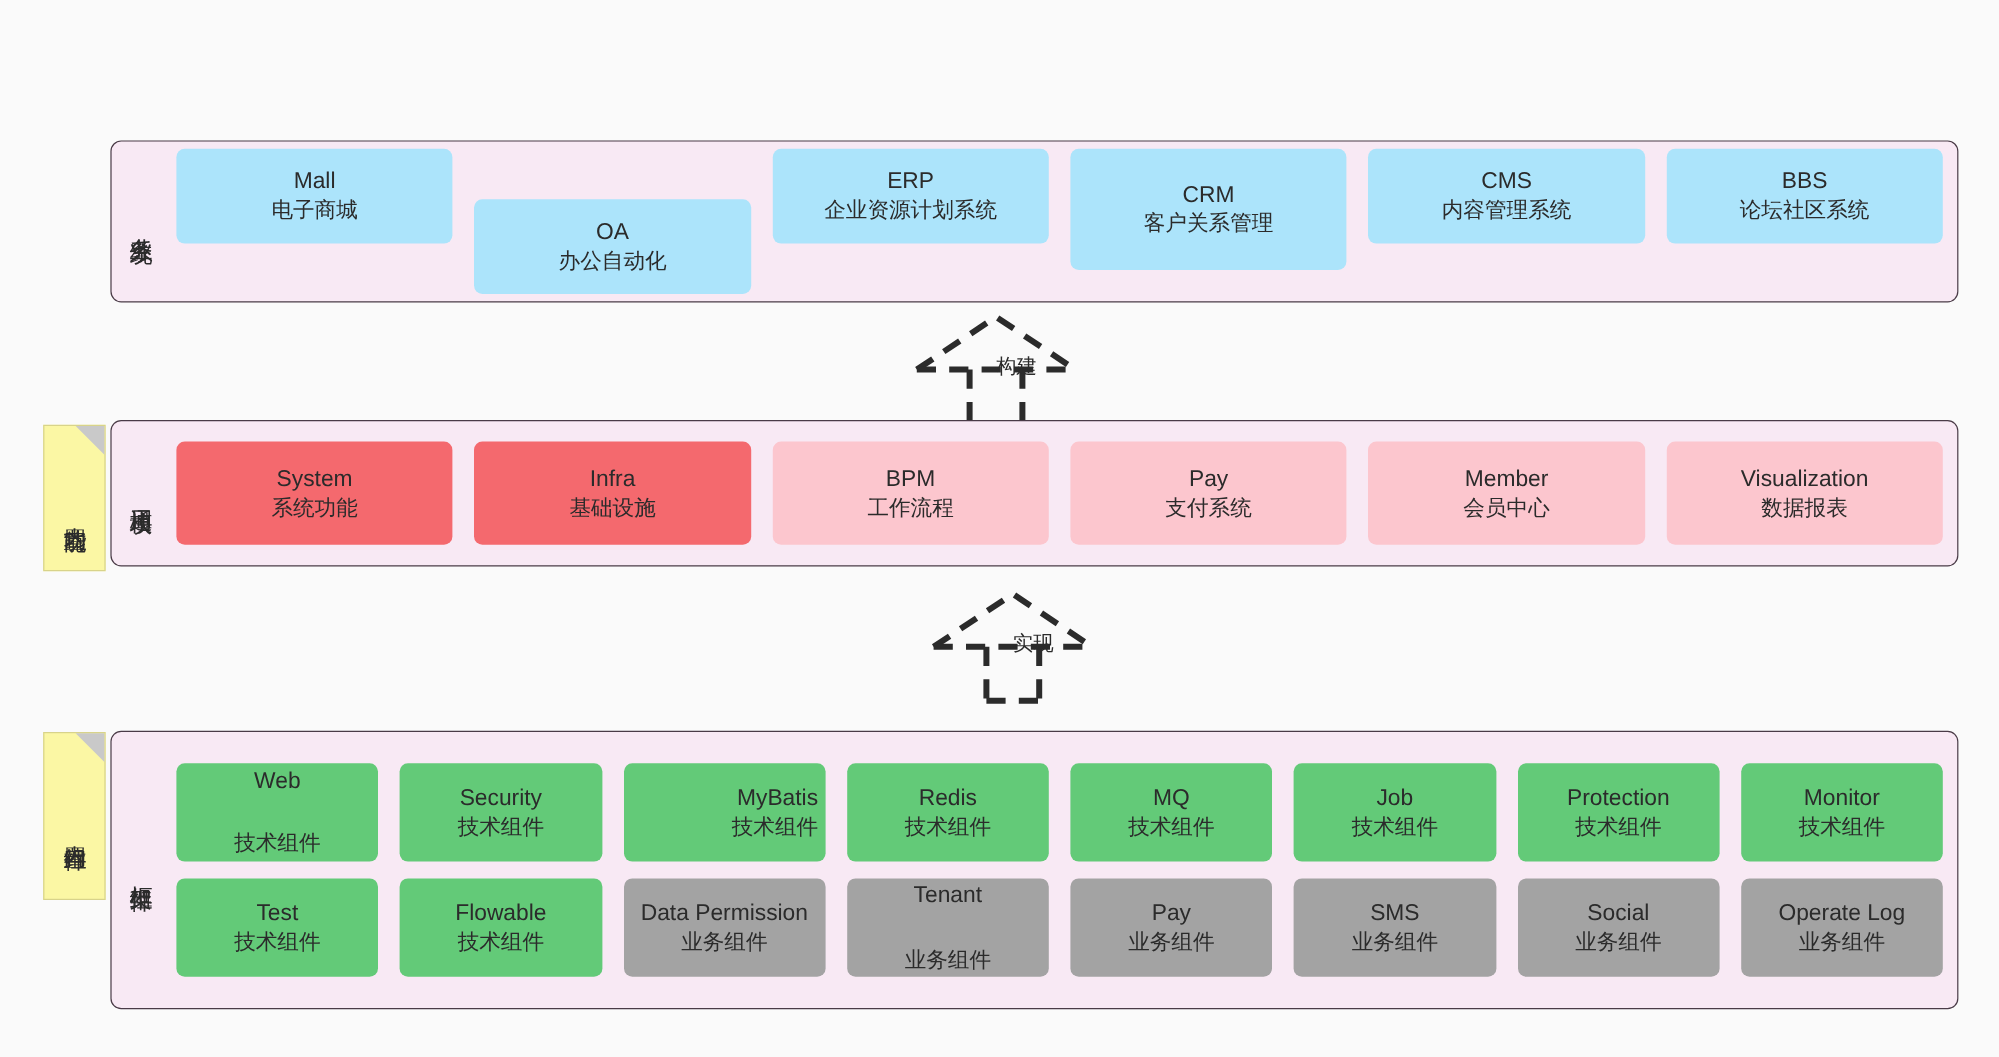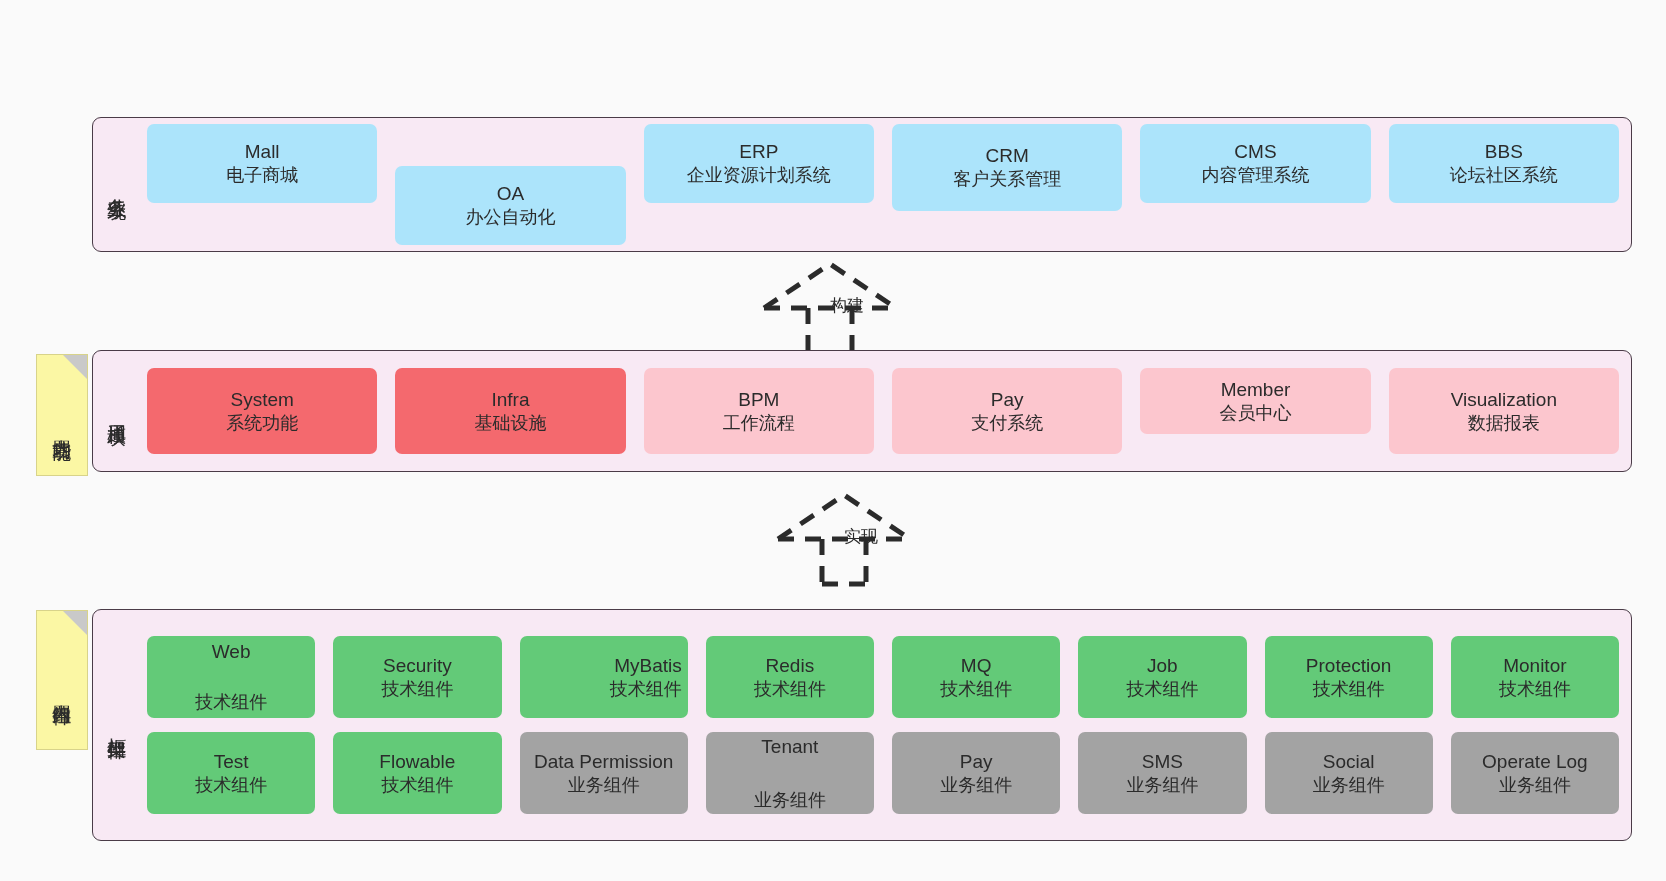--- a/index.html
+++ b/index.html
@@ -143,21 +143,21 @@
             <div class="t2">电子商城</div>
           </div>
           <div class="card c-blue" style="height: 79px; margin-top: 42px;">
             <div class="t1">OA</div>
             <div class="t2">办公自动化</div>
           </div>
           <div class="card c-blue" style="height: 79px;">
             <div class="t1">ERP</div>
             <div class="t2">企业资源计划系统</div>
           </div>
-          <div class="card c-blue" style="height: 87px;">
+          <div class="card c-blue" style="height: 101px;">
             <div class="t1">CRM</div>
             <div class="t2">客户关系管理</div>
           </div>
           <div class="card c-blue" style="height: 79px;">
             <div class="t1">CMS</div>
             <div class="t2">内容管理系统</div>
           </div>
           <div class="card c-blue" style="height: 79px;">
             <div class="t1">BBS</div>
             <div class="t2">论坛社区系统</div>
@@ -193,21 +193,21 @@
             <div class="t2">基础设施</div>
           </div>
           <div class="card c-red-soft" style="height: 86px;">
             <div class="t1">BPM</div>
             <div class="t2">工作流程</div>
           </div>
           <div class="card c-red-soft" style="height: 86px;">
             <div class="t1">Pay</div>
             <div class="t2">支付系统</div>
           </div>
-          <div class="card c-red-soft" style="height: 66px; text-align: right;">
+          <div class="card c-red-soft" style="height: 86px; text-align: right;">
             <div class="t1">Member</div>
             <div class="t2">会员中心</div>
           </div>
           <div class="card c-red-soft" style="height: 86px;">
             <div class="t1">Visualization</div>
             <div class="t2">数据报表</div>
           </div>
         </div>
     </div>
   </div>

